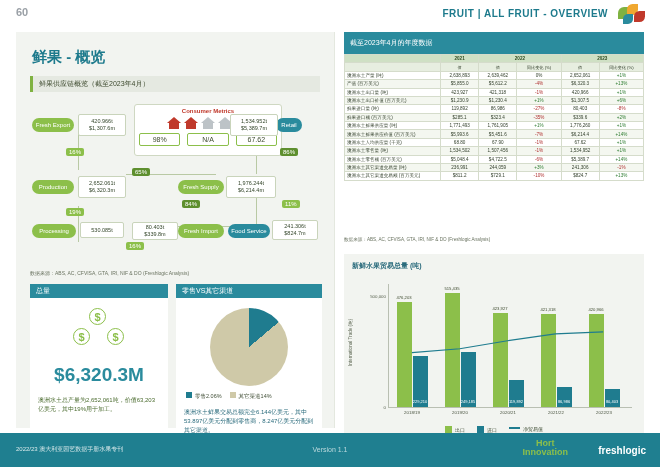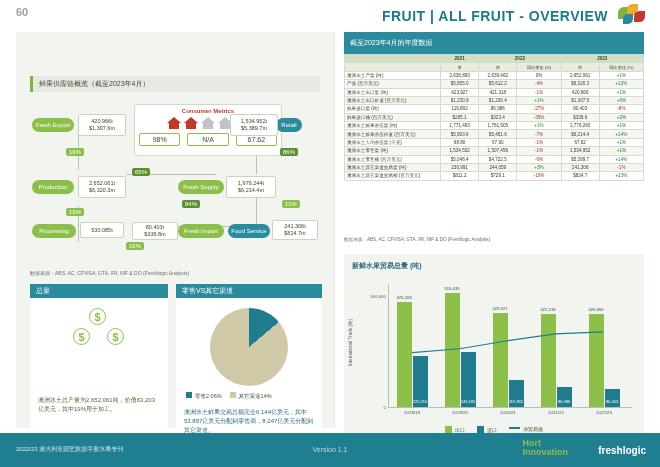--- a/index.html
+++ b/index.html
@@ -16,21 +16,21 @@
   .top-bar {
     position: absolute; top: 0; left: 0; right: 0; height: 28px;
     background: #ffffff;
   }
   .page-num {
     position: absolute; left: 16px; top: 6px;
     font-size: 11px; color: #9aa0a6; font-weight: bold;
   }
   .top-right {
     position: absolute; right: 52px; top: 8px;
-    font-size: 14px; color: #1d7a8c; letter-spacing: .5px; font-weight: bold;
+    font-size: 10px; color: #1d7a8c; letter-spacing: .5px; font-weight: bold;
   }
   .top-logo {
     position: absolute; right: 12px; top: 4px;
     width: 30px; height: 22px;
   }
   .top-logo .leaf {
     position: absolute; border-radius: 50% 0 50% 0;
   }
 
   
@@ -229,21 +229,21 @@
   }
   .footer-left {
     position: absolute; left: 16px; top: 12px; font-size: 6px; color: #d7e8ea;
   }
   .footer-mid {
     position: absolute; left: 0; right: 0; top: 13px; text-align: center;
     font-size: 7px; color: #bcd9dd;
   }
   .hort {
     position: absolute; right: 92px; top: 6px; font-size: 9px; color: #8cbf4a;
-    font-weight: bold; line-height: 1.05; text-align: left;
+    font-weight: bold; line-height: 1.05; text-align: center;
   }
   .freshlogic {
     position: absolute; right: 14px; top: 12px; font-size: 10px; color: #ffffff;
     font-weight: bold;
   }
   .divider {
     position: absolute; left: 334px; top: 32px; width: 1px; height: 396px; background: #e4e8df;
   }
 </style>
 </head>
@@ -258,20 +258,21 @@
       <div class="leaf" style="width:12px;height:12px;background:#7fb241;left:0;top:3px;"></div>
       <div class="leaf" style="width:11px;height:11px;background:#f0a830;left:9px;top:0;"></div>
       <div class="leaf" style="width:11px;height:11px;background:#c0392b;left:16px;top:7px;"></div>
       <div class="leaf" style="width:10px;height:10px;background:#2a8b9d;left:5px;top:10px;"></div>
     </div>
   </div>
 
   <div class="divider"></div>
 
   <div class="left-panel">
+    <div class="left-title">鲜果 - 概览</div>
     <div class="sub-box">
       <span>鲜果供应链概览（截至2023年4月）</span>
     </div>
 
     <div class="flow">
 
       <div class="arrow-line" style="left:52px;top:36px;width:1px;height:38px;"></div>
       <div class="arrow-line" style="left:100px;top:78px;width:90px;height:1px;"></div>
       <div class="arrow-line" style="left:52px;top:110px;width:1px;height:36px;"></div>
       <div class="arrow-line" style="left:230px;top:36px;width:1px;height:42px;"></div>
@@ -347,20 +348,21 @@
 
     <div class="note-left">数据来源：ABS, AC, CFVISA, GTA, IRI, NIF &amp; DO (Freshlogic Analysis)</div>
 
     <div class="card" id="card-total">
       <div class="card-head">总量</div>
       <div class="money-icon" style="width:60px;height:44px;">
         <div class="coin" style="left:20px;top:0;">$</div>
         <div class="coin" style="left:4px;top:20px;">$</div>
         <div class="coin" style="left:38px;top:20px;">$</div>
       </div>
+      <div class="big-money">$6,320.3M</div>
       <div class="card-text">澳洲水土总产量为2,652,061吨，价值63,203亿美元，其中19%用于加工。</div>
     </div>
 
     <div class="card" id="card-retail">
       <div class="card-head">零售VS其它渠道</div>
       <div class="pie"></div>
       <div class="legend-row">
         <span><span class="sw" style="background:#1f7c8f;"></span><span>零售2.06%</span></span>
         <span><span class="sw" style="background:#cfc9a8;"></span><span>其它渠道14%</span></span>
       </div>

